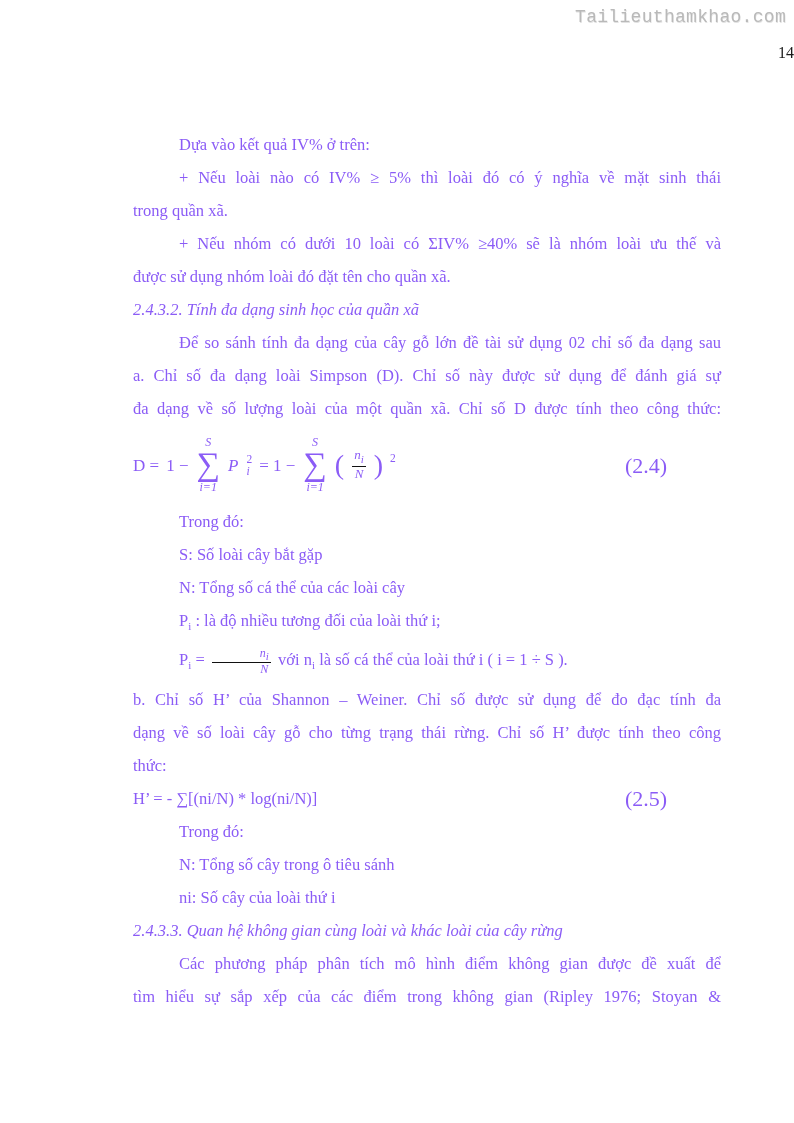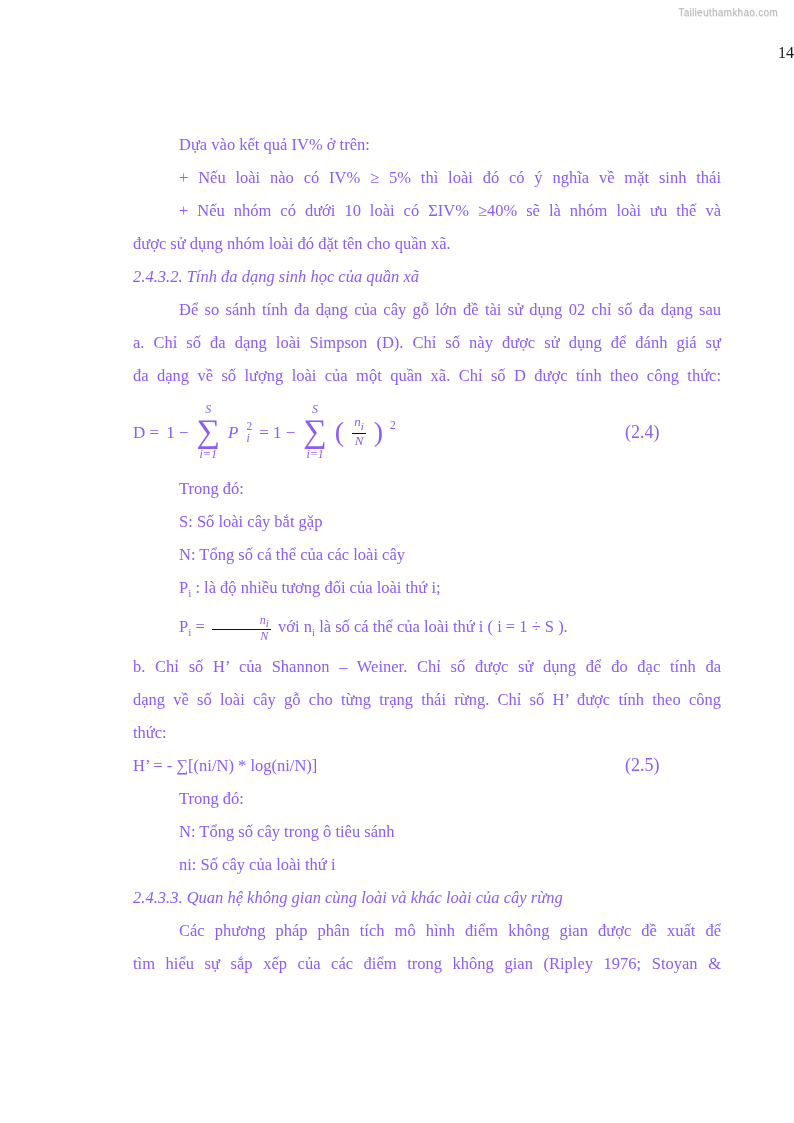--- a/index.html
+++ b/index.html
@@ -1,22 +1,22 @@
 <!DOCTYPE html>
 <html><head>
 <meta charset="utf-8">
 <style>
   html,body { margin:0; padding:0; background:#fff; }
   .page {
     position:relative; width:794px; height:1123px; background:#ffffff;
     font-family:"Liberation Serif", serif; color:#111; overflow:hidden;
   }
   .watermark {
-    position:absolute; top:7px; right:16px;
-    font-family:Liberation Sans, sans-serif; font-size:10px;
+    position:absolute; top:7px; right:8px;
+    font-family:Liberation Mono, monospace; font-size:18px;
     color:#b9b9b9; text-shadow:0.5px 0.5px 0 #e2e2e2; letter-spacing:0.3px;
   }
   .page-number {
     position:absolute; top:44px; left:0; width:100%;
     text-align:right; font-size:16px; color:#1a1a1a;
   }
   .content {
     position:absolute; left:133px; top:128px; width:588px;
     font-size:16.5px; line-height:33px; color:#8b5cf6;
   }
@@ -34,41 +34,42 @@
   .lim    { font-size:12px; line-height:1.1; }
   .sigma  { font-size:33px; line-height:0.95; }
   .supsub { display:inline-flex; flex-direction:column; align-items:flex-start;
             font-size:11.5px; line-height:1.05; margin-left:1px; }
   .f-var  { font-style:italic; }
   .paren  { font-size:28px; font-weight:400; line-height:1; }
   .frac   { display:inline-flex; flex-direction:column; align-items:center;
             font-size:13px; line-height:1.15; margin:0 1px; }
   .frac .num { border-bottom:1px solid #111; padding:0 2px; }
   .outer-sup { font-size:11.5px; align-self:flex-start; margin-top:6px; }
-  .eq-label  { position:absolute; left:492px; top:50%; transform:translateY(-50%); font-size:18px; }
+  .eq-label  { position:absolute; left:492px; top:50%; transform:translateY(-50%); font-size:22px; }
   
   .formula-line { position:relative; height:33px; display:flex; align-items:center; }
   
   .tall { display:block; }
   .sfrac { display:inline-flex; flex-direction:column; align-items:center;
            font-size:12px; line-height:1.1; vertical-align:middle; margin:0 3px; }
   .sfrac .snum { border-bottom:1px solid #111; padding:0 2px; }
 </style>
 </head>
 <body>
 
 <div class="page">
 
   <div class="watermark">Tailieuthamkhao.com</div>
   <div class="page-number">14</div>
 
   <div class="content">
 
     <div class="line ind">Dựa vào kết quả IV% ở trên:</div>
     <div class="line ind j">+ Nếu loài nào có IV% ≥ 5% thì loài đó có ý nghĩa về mặt sinh thái</div>
+    <div class="line">trong quần xã.</div>
     <div class="line ind j">+ Nếu nhóm có dưới 10 loài có ΣIV% ≥40% sẽ là nhóm loài ưu thế và</div>
     <div class="line">được sử dụng nhóm loài đó đặt tên cho quần xã.</div>
     <div class="line it">2.4.3.2. Tính đa dạng sinh học của quần xã</div>
     <div class="line ind j">Để so sánh tính đa dạng của cây gỗ lớn đề tài sử dụng 02 chỉ số đa dạng sau</div>
     <div class="line j">a. Chỉ số đa dạng loài Simpson (D). Chỉ số này được sử dụng để đánh giá sự</div>
     <div class="line j">đa dạng về số lượng loài của một quần xã. Chỉ số D được tính theo công thức:</div>
 
     <div class="formula-block">
       <span class="f-main">
         <span>D =</span>

